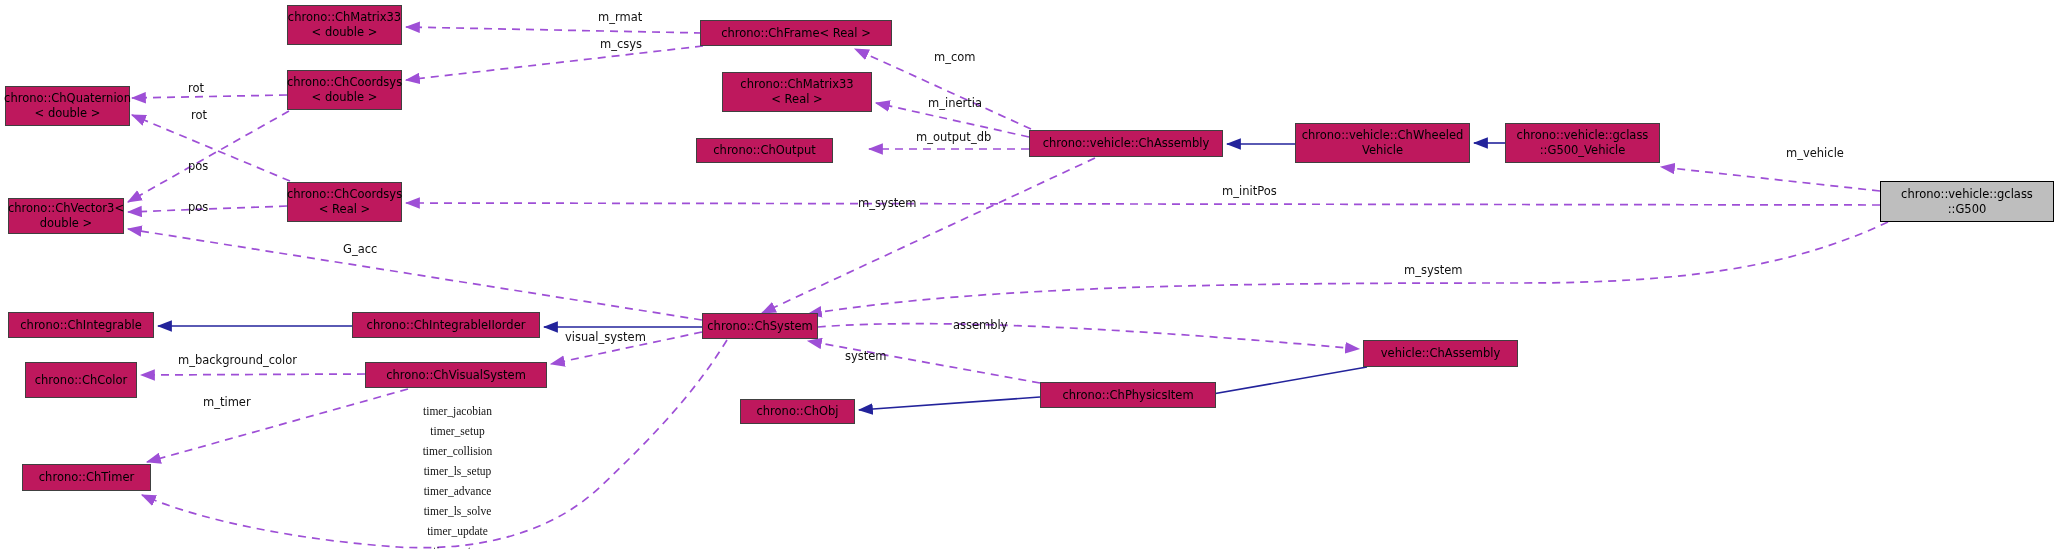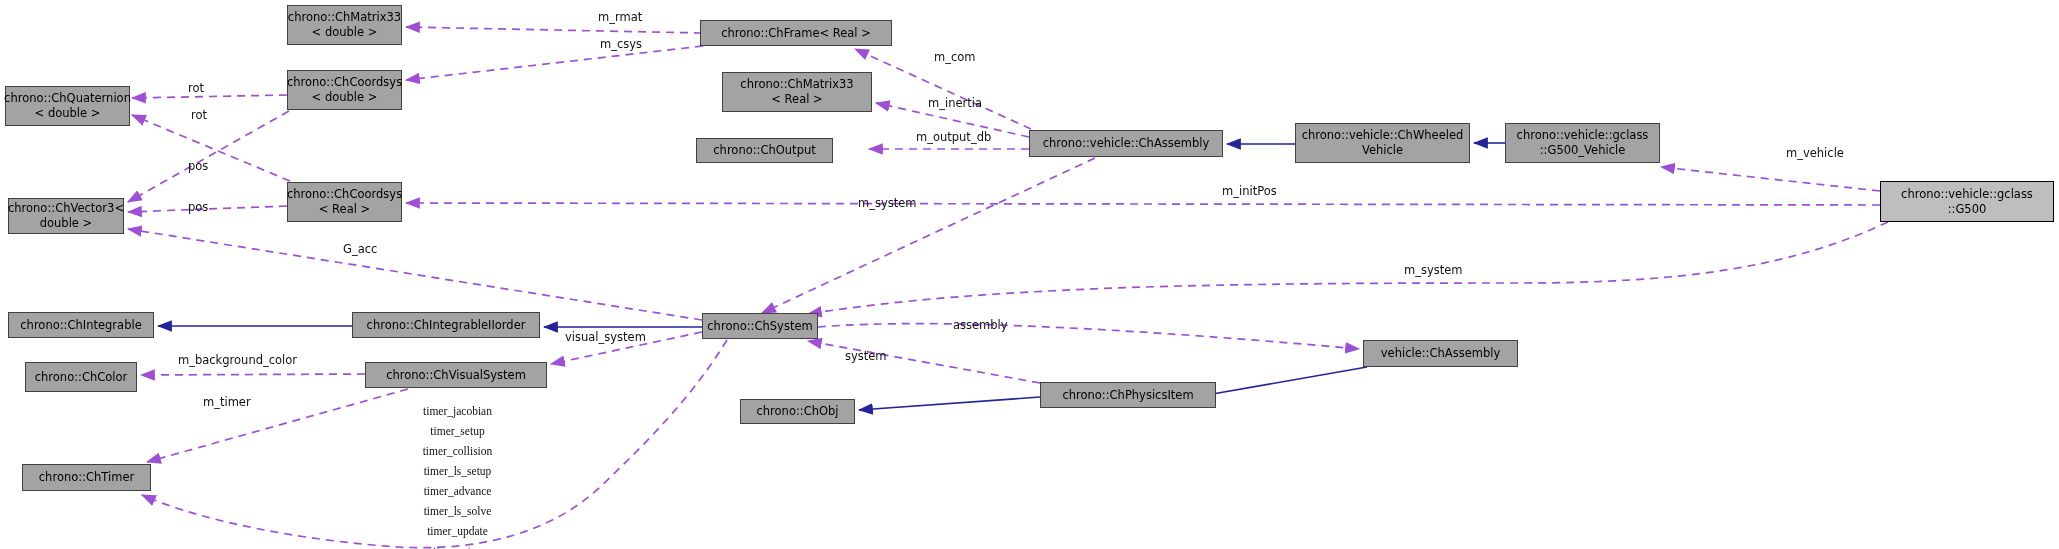--- a/index.html
+++ b/index.html
@@ -12,21 +12,21 @@
   #canvas{
     position:relative;width:2059px;height:549px;background:#ffffff;
     font-family:"DejaVu Sans","Liberation Sans",sans-serif;overflow:hidden;
   }
   #edges{position:absolute;left:0;top:0;width:2059px;height:549px;}
   .medge{fill:none;stroke:var(--member-edge);stroke-width:1.7;stroke-dasharray:8 6;}
   .iedge{fill:none;stroke:var(--inherit-edge);stroke-width:1.6;}
   .pfill{fill:var(--member-edge);}
   .bfill{fill:var(--inherit-edge);}
   .node{
-    position:absolute;background:#a3a3a3;border:1.5px solid var(--box-border);
+    position:absolute;background:#be185d;border:1.5px solid var(--box-border);
     display:flex;align-items:center;justify-content:center;text-align:center;
     font-size:11.5px;line-height:1.28;color:#000;white-space:pre-line;
     box-sizing:border-box;cursor:pointer;
   }
   .node.hl{background:var(--highlight-fill);border-color:#000;}
   .elabel{
     position:absolute;font-size:11.5px;color:#111;white-space:pre-line;
   }
   .elabel.stack{width:125px;text-align:center;line-height:20px;font-family:Liberation Serif, serif;}
 </style>
@@ -91,21 +91,21 @@
   <div class="node" style="left:696px;top:138px;width:137px;height:25px">chrono::ChOutput</div>
   <div class="node" style="left:287px;top:182px;width:115px;height:40px">chrono::ChCoordsys
 &lt; Real &gt;</div>
   <div class="node hl" style="left:1880px;top:181px;width:174px;height:41px">chrono::vehicle::gclass
 ::G500</div>
   <div class="node" style="left:8px;top:198px;width:116px;height:36px">chrono::ChVector3&lt;
 double &gt;</div>
   <div class="node" style="left:8px;top:312px;width:146px;height:26px">chrono::ChIntegrable</div>
   <div class="node" style="left:352px;top:312px;width:188px;height:26px">chrono::ChIntegrableIIorder</div>
   <div class="node" style="left:702px;top:313px;width:116px;height:26px">chrono::ChSystem</div>
-  <div class="node" style="left:25px;top:362px;width:112px;height:30px">chrono::ChColor</div>
+  <div class="node" style="left:25px;top:362px;width:112px;height:36px">chrono::ChColor</div>
   <div class="node" style="left:365px;top:362px;width:182px;height:26px">chrono::ChVisualSystem</div>
   <div class="node" style="left:1363px;top:340px;width:155px;height:27px">vehicle::ChAssembly</div>
   <div class="node" style="left:1040px;top:382px;width:176px;height:26px">chrono::ChPhysicsItem</div>
   <div class="node" style="left:740px;top:399px;width:115px;height:25px">chrono::ChObj</div>
   <div class="node" style="left:22px;top:464px;width:129px;height:27px">chrono::ChTimer</div>
 
   <div class="elabel" style="left:598px;top:10px">m_rmat</div>
   <div class="elabel" style="left:600px;top:37px">m_csys</div>
   <div class="elabel" style="left:934px;top:50px">m_com</div>
   <div class="elabel" style="left:928px;top:96px">m_inertia</div>

